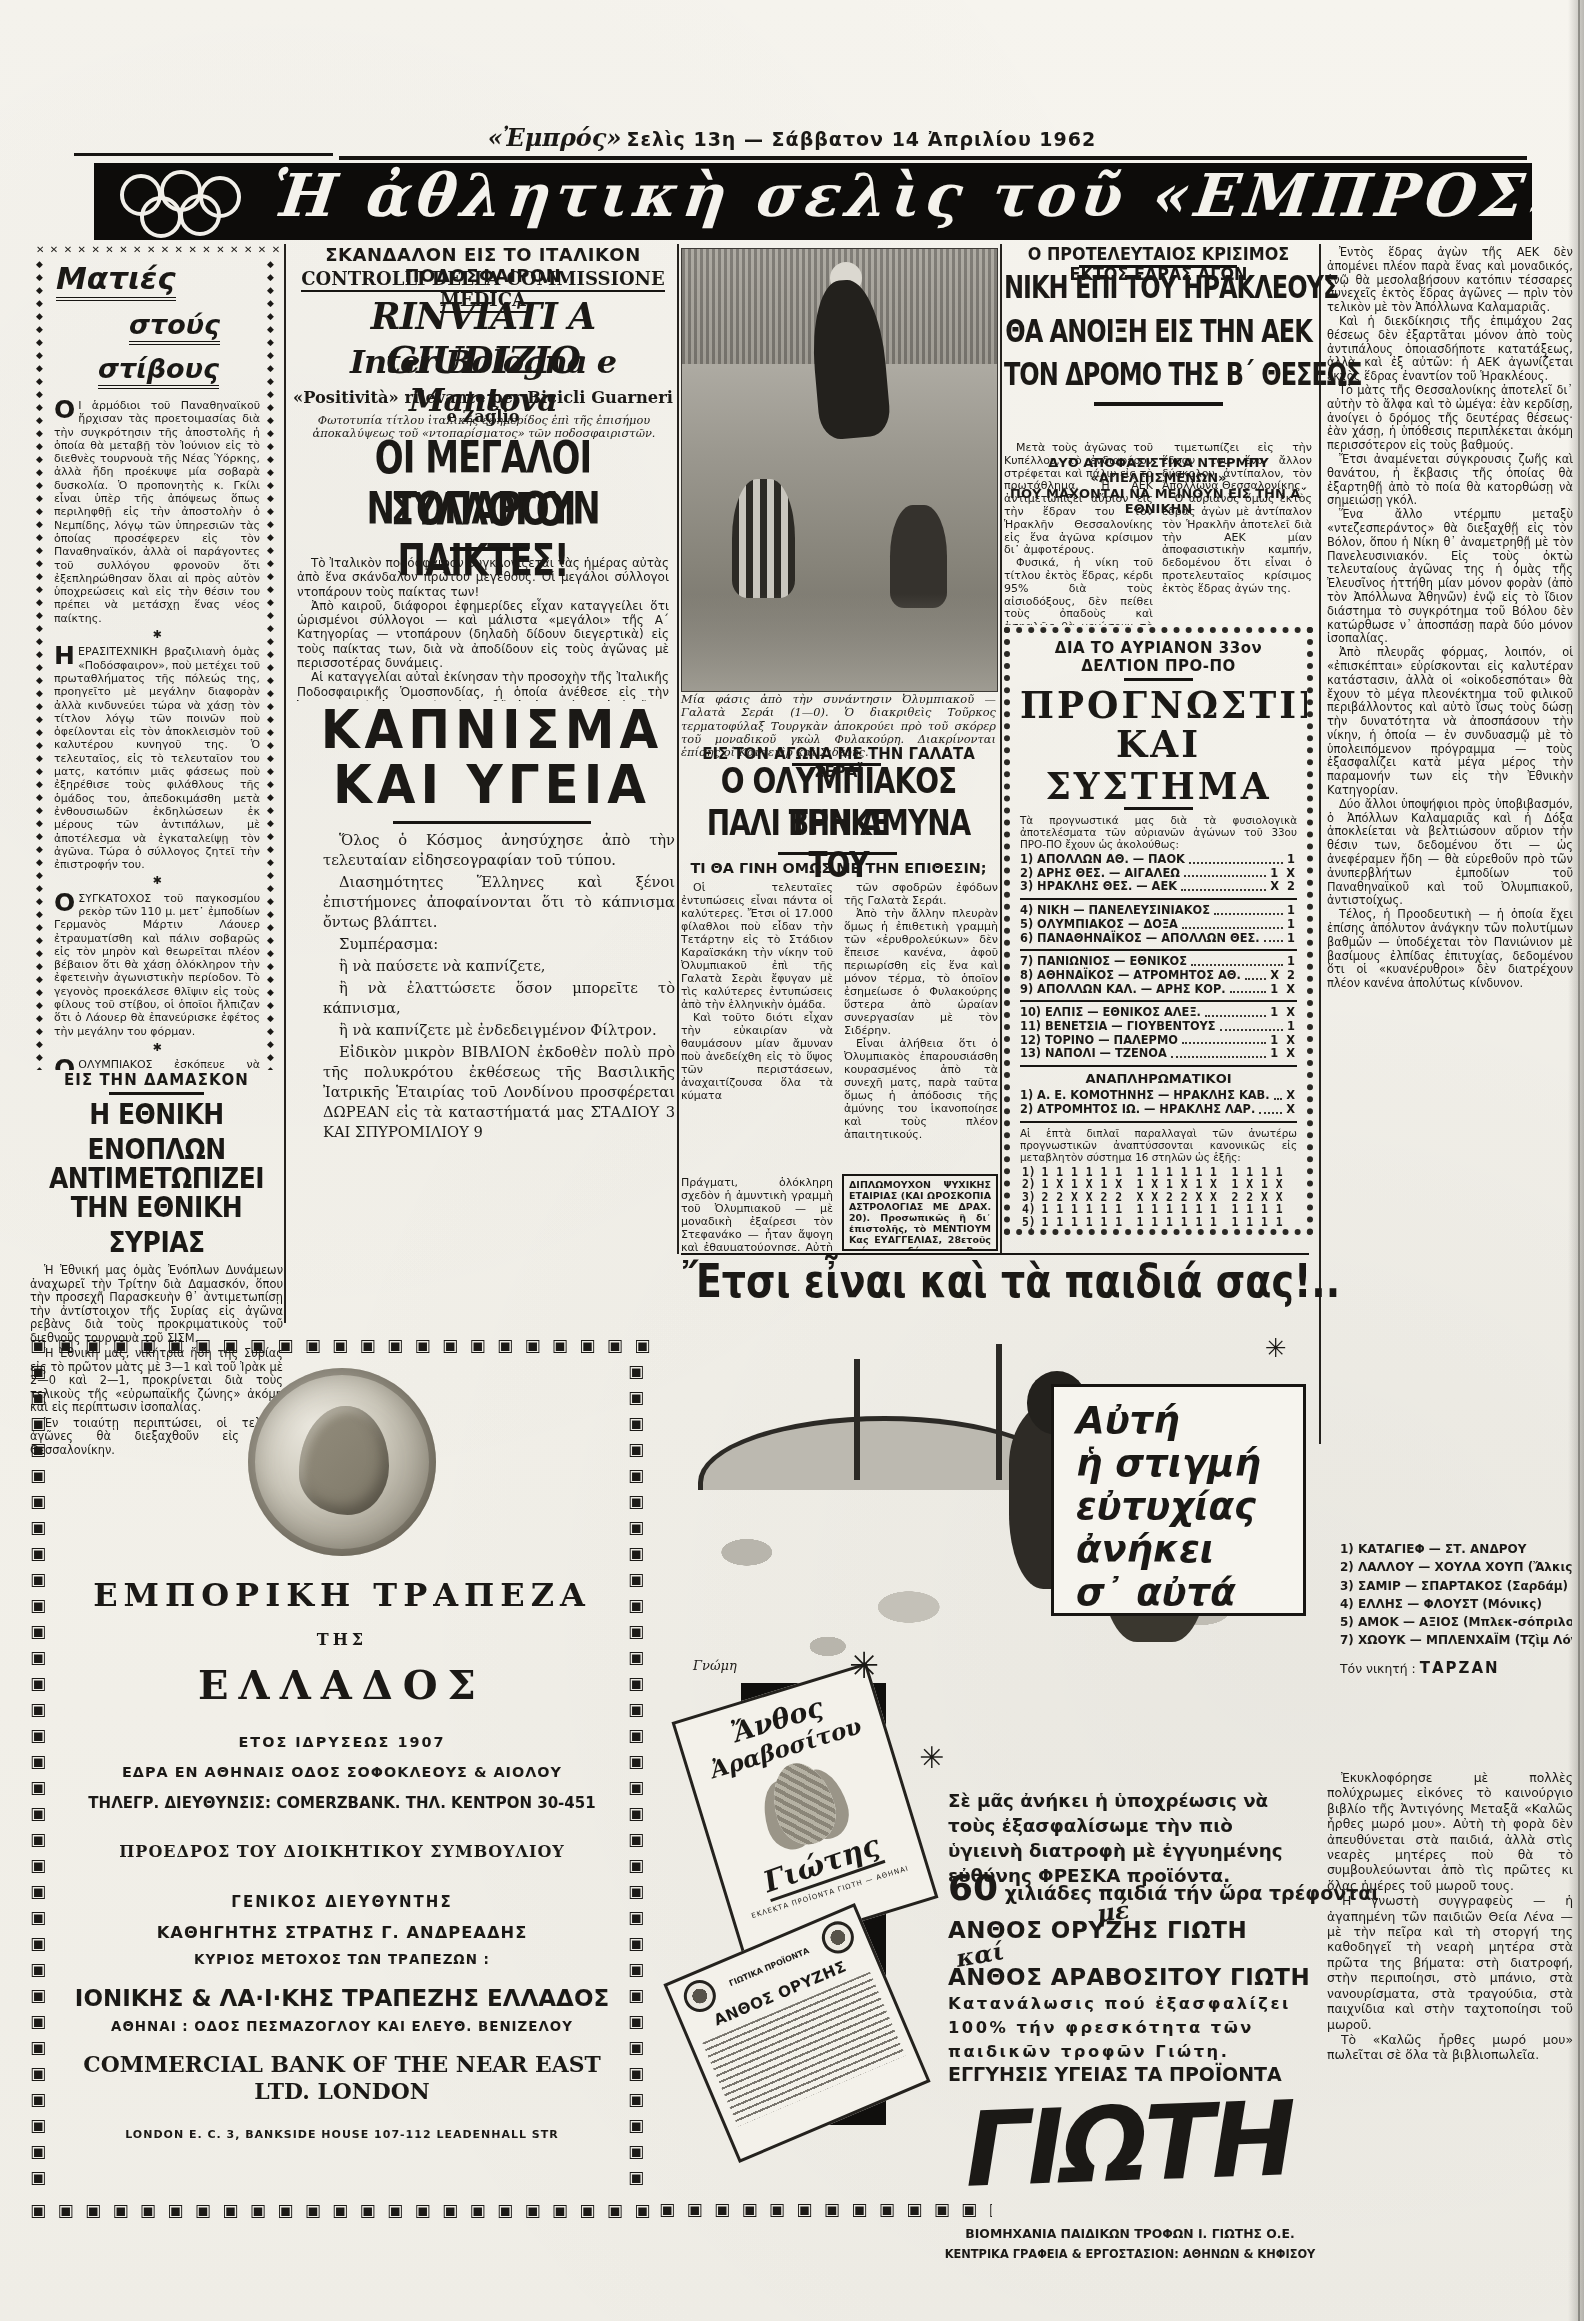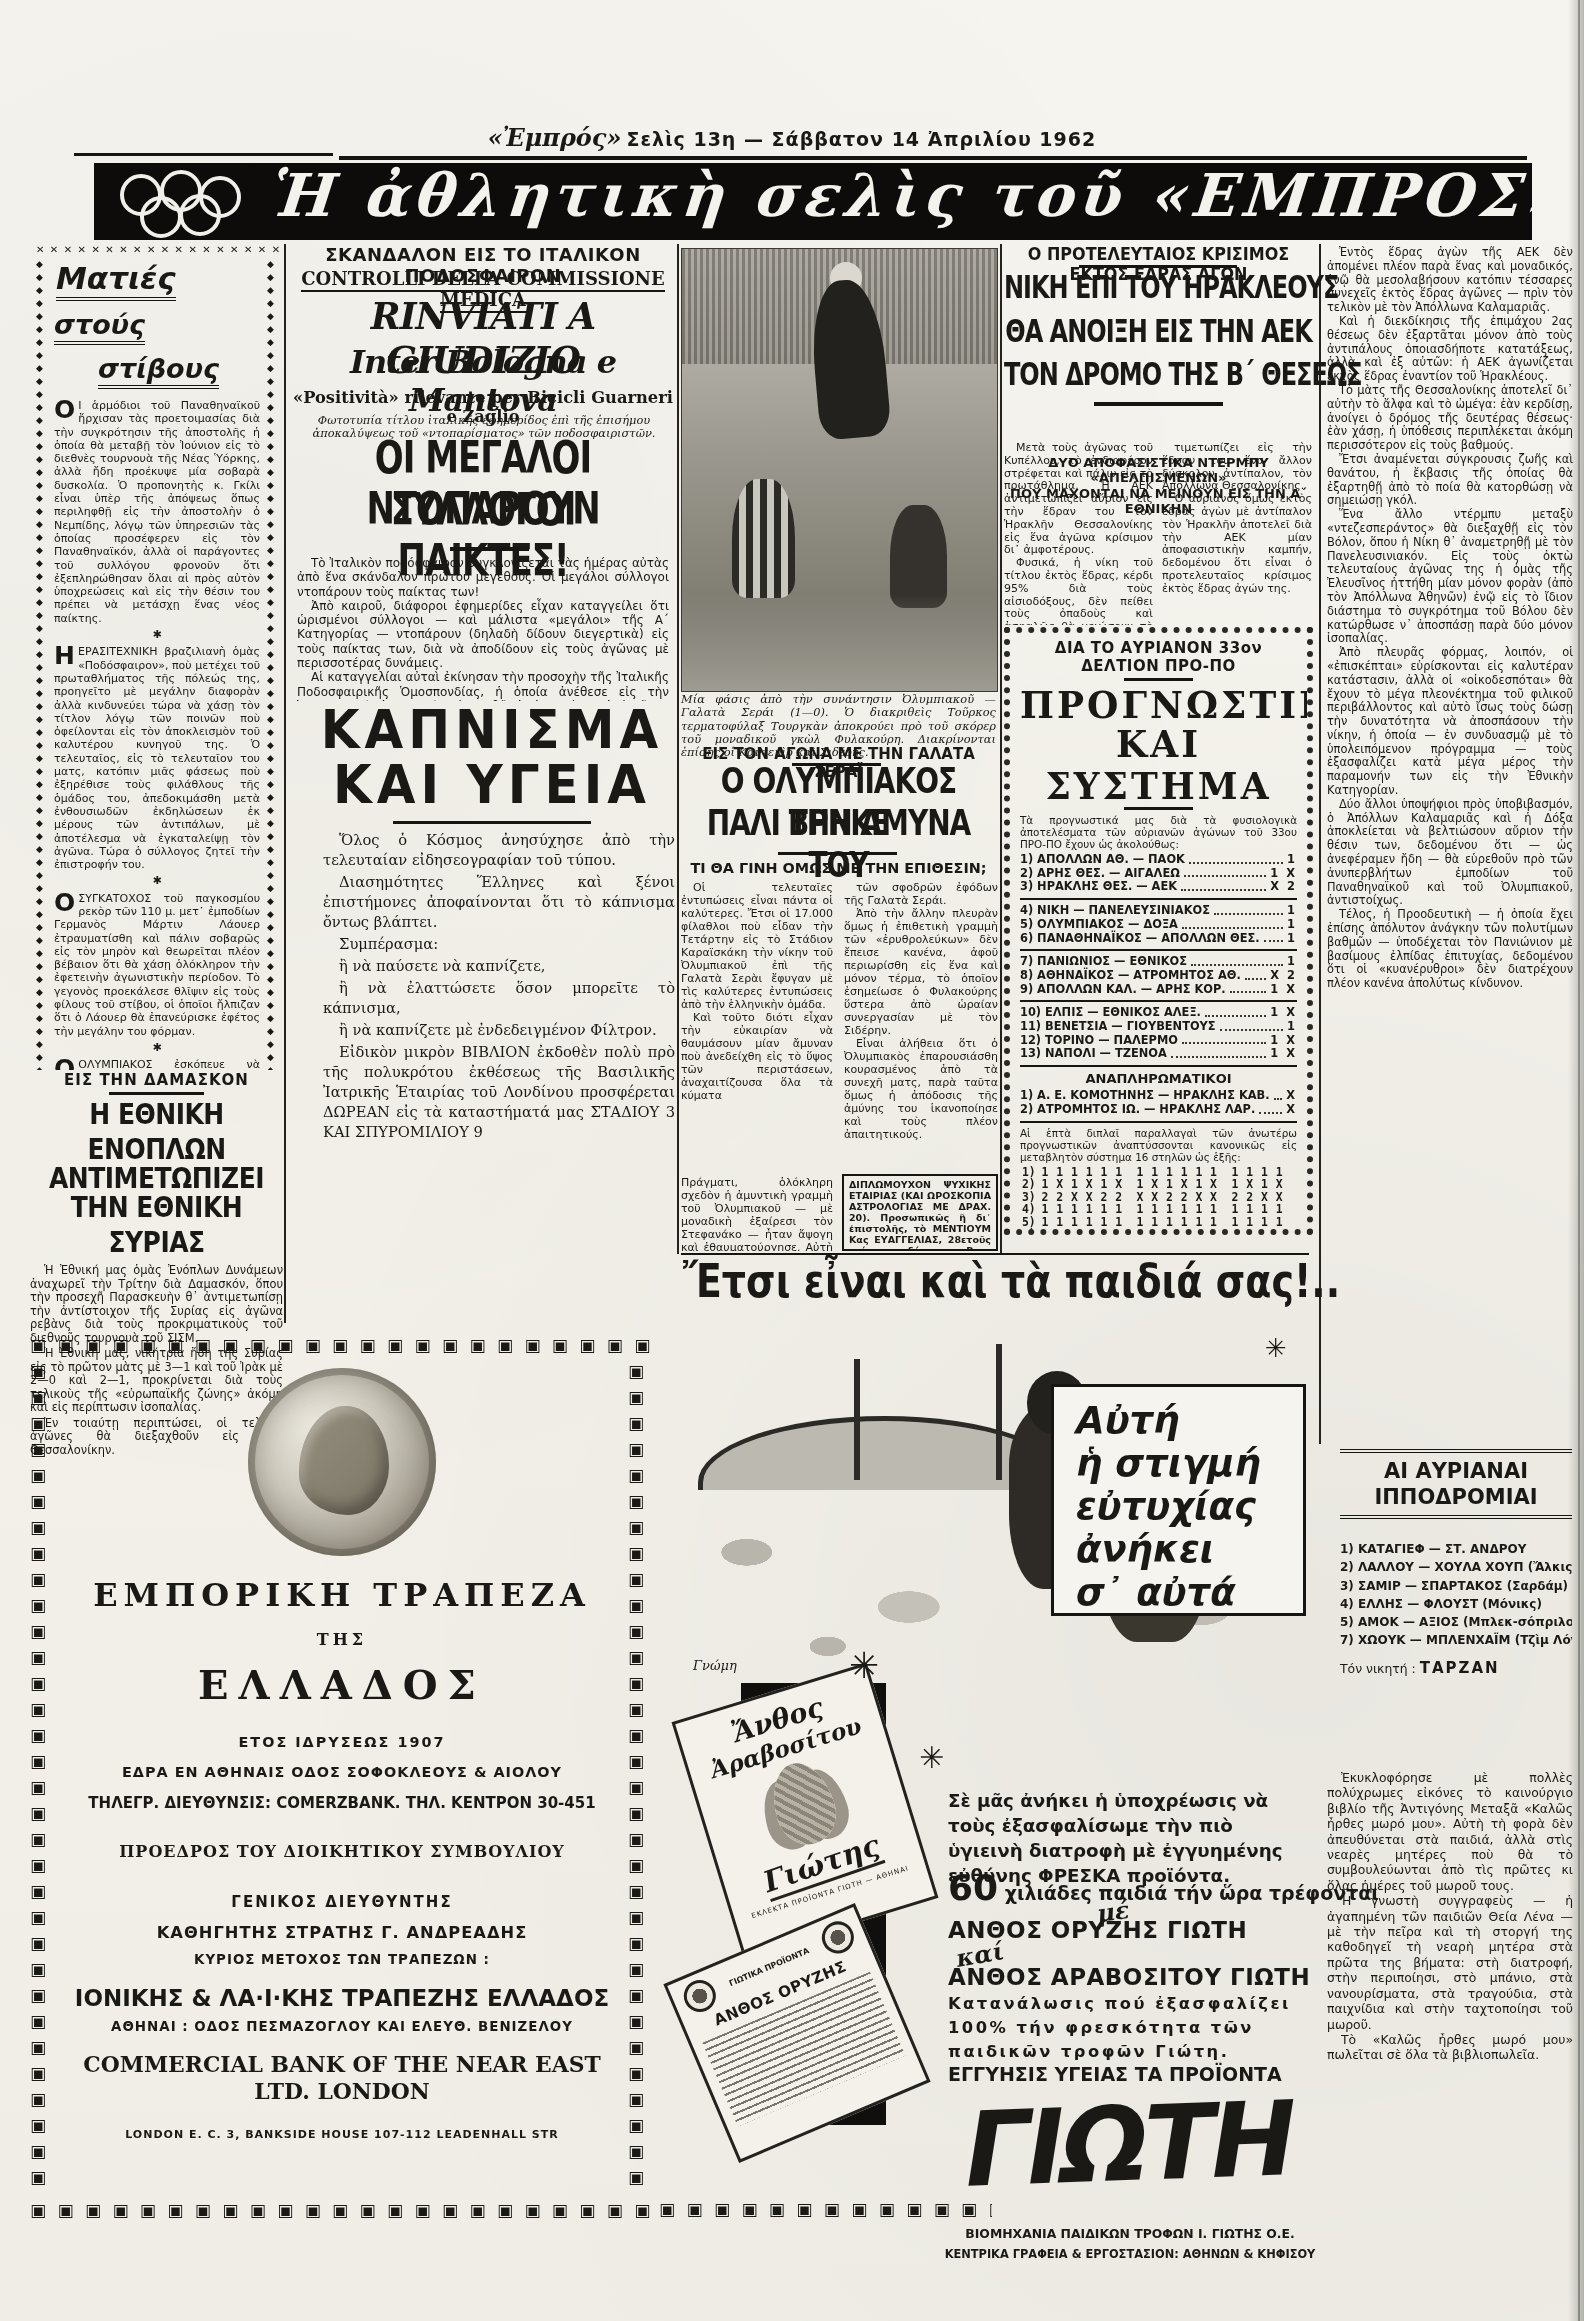--- a/index.html
+++ b/index.html
@@ -28,21 +28,21 @@
     font-family:"DejaVu Serif",serif;font-style:italic;font-weight:bold;font-size:59px;letter-spacing:5px;
     transform:skewX(-7deg);}
 
   
   .maties-box{left:36px;top:244px;width:244px;height:826px;overflow:hidden;}
   .maties-top{position:absolute;left:0;top:0;width:100%;height:13px;overflow:hidden;font-size:10px;letter-spacing:1px;font-weight:bold;white-space:nowrap;}
   .maties-side{position:absolute;top:14px;width:13px;height:812px;overflow:hidden;font-size:9px;line-height:13px;word-break:break-all;}
   .maties-side.l{left:0;} .maties-side.r{right:0;}
   .maties-inner{position:absolute;left:18px;top:16px;width:206px;}
   .mt1{font-size:31px;font-weight:bold;font-style:italic;border-bottom:4px double #171512;display:inline-block;padding-bottom:1px;margin-left:2px;}
-  .mt2{font-size:27px;font-weight:bold;font-style:italic;border-bottom:4px double #171512;display:inline-block;padding-bottom:1px;margin-top:8px;}
+  .mt2{font-size:27px;font-weight:bold;font-style:italic;border-bottom:4px double #171512;display:inline-block;padding-bottom:1px;margin-left:75px;margin-top:8px;}
   .mt3{font-size:27px;font-weight:bold;font-style:italic;border-bottom:4px double #171512;display:inline-block;padding-bottom:1px;margin-left:44px;margin-top:8px;}
   .rail-text{margin-top:10px;font-size:11px;line-height:13.3px;}
   .rail-p{margin:0 0 4px 0;text-align:justify;}
   .rail-p:not(:last-child)::after{content:"✱";display:block;text-align:center;font-size:11px;margin:3px 0 0 0;}
   .dropcap{float:left;font-size:25px;line-height:22px;font-weight:bold;margin:0 3px 0 0;}
 
   
   .damaskos{left:30px;top:1071px;width:253px;}
   .dam-kick{font-size:15px;font-weight:900;letter-spacing:1px;text-align:center;}
   .dam-rule{width:95px;height:3px;background:#171512;margin:3px auto 6px auto;}
@@ -522,24 +522,20 @@
   <p>Ἐντὸς ἕδρας ἀγὼν τῆς ΑΕΚ δὲν ἀπομένει πλέον παρὰ ἕνας καὶ μοναδικός, ἐνῷ θὰ μεσολαβήσουν κατόπιν τέσσαρες συνεχεῖς ἐκτὸς ἕδρας ἀγῶνες — πρὶν τὸν τελικὸν μὲ τὸν Ἀπόλλωνα Καλαμαριᾶς.</p>
       <p>Καὶ ἡ διεκδίκησις τῆς ἐπιμάχου 2ας θέσεως δὲν ἐξαρτᾶται μόνον ἀπὸ τοὺς ἀντιπάλους ὁποιασδήποτε κατατάξεως, ἀλλὰ καὶ ἐξ αὐτῶν: ἡ ΑΕΚ ἀγωνίζεται ἐκτὸς ἕδρας ἐναντίον τοῦ Ἡρακλέους.</p>
       <p>Τὸ μὰτς τῆς Θεσσαλονίκης ἀποτελεῖ δι᾽ αὐτὴν τὸ ἄλφα καὶ τὸ ὠμέγα: ἐὰν κερδίσῃ, ἀνοίγει ὁ δρόμος τῆς δευτέρας θέσεως· ἐὰν χάσῃ, ἡ ὑπόθεσις περιπλέκεται ἀκόμη περισσότερον εἰς τοὺς βαθμούς.</p>
       <p>Ἔτσι ἀναμένεται σύγκρουσις ζωῆς καὶ θανάτου, ἡ ἔκβασις τῆς ὁποίας θὰ ἐξαρτηθῇ ἀπὸ τὸ ποία θὰ κατορθώσῃ νὰ σημειώσῃ γκόλ.</p>
       <p>Ἕνα ἄλλο ντέρμπυ μεταξὺ «ντεζεσπεράντος» θὰ διεξαχθῇ εἰς τὸν Βόλον, ὅπου ἡ Νίκη θ᾽ ἀναμετρηθῇ μὲ τὸν Πανελευσινιακόν. Εἰς τοὺς ὀκτὼ τελευταίους ἀγῶνας της ἡ ὁμὰς τῆς Ἐλευσῖνος ἡττήθη μίαν μόνον φορὰν (ἀπὸ τὸν Ἀπόλλωνα Ἀθηνῶν) ἐνῷ εἰς τὸ ἴδιον διάστημα τὸ συγκρότημα τοῦ Βόλου δὲν κατώρθωσε ν᾽ ἀποσπάσῃ παρὰ δύο μόνον ἰσοπαλίας.</p>
       <p>Ἀπὸ πλευρᾶς φόρμας, λοιπόν, οἱ «ἐπισκέπται» εὑρίσκονται εἰς καλυτέραν κατάστασιν, ἀλλὰ οἱ «οἰκοδεσπόται» θὰ ἔχουν τὸ μέγα πλεονέκτημα τοῦ φιλικοῦ περιβάλλοντος καὶ αὐτὸ ἴσως τοὺς δώσῃ τὴν δυνατότητα νὰ ἀποσπάσουν τὴν νίκην, ἡ ὁποία — ἐν συνδυασμῷ μὲ τὸ ὑπολειπόμενον πρόγραμμα — τοὺς ἐξασφαλίζει κατὰ μέγα μέρος τὴν παραμονήν των εἰς τὴν Ἐθνικὴν Κατηγορίαν.</p>
       <p>Δύο ἄλλοι ὑποψήφιοι πρὸς ὑποβιβασμόν, ὁ Ἀπόλλων Καλαμαριᾶς καὶ ἡ Δόξα ἀποκλείεται νὰ βελτιώσουν αὔριον τὴν θέσιν των, δεδομένου ὅτι — ὡς ἀνεφέραμεν ἤδη — θὰ εὑρεθοῦν πρὸ τῶν ἀνυπερβλήτων ἐμποδίων τοῦ Παναθηναϊκοῦ καὶ τοῦ Ὀλυμπιακοῦ, ἀντιστοίχως.</p>
       <p>Τέλος, ἡ Προοδευτικὴ — ἡ ὁποία ἔχει ἐπίσης ἀπόλυτον ἀνάγκην τῶν πολυτίμων βαθμῶν — ὑποδέχεται τὸν Πανιώνιον μὲ βασίμους ἐλπίδας ἐπιτυχίας, δεδομένου ὅτι οἱ «κυανέρυθροι» δὲν διατρέχουν πλέον κανένα ἀπολύτως κίνδυνον.</p>
     </div>
 
-  <div class="abs hippo-box">
-    <div>ΑΙ ΑΥΡΙΑΝΑΙ</div>
-    <div>ΙΠΠΟΔΡΟΜΙΑΙ</div>
-  </div>
   <div class="abs races">
 
   <div class="race">1) ΚΑΤΑΓΙΕΦ — ΣΤ. ΑΝΔΡΟΥ</div>
       <div class="race">2) ΛΑΛΛΟΥ — ΧΟΥΛΑ ΧΟΥΠ (Ἄλκις)</div>
       <div class="race">3) ΣΑΜΙΡ — ΣΠΑΡΤΑΚΟΣ (Σαρδάμ)</div>
       <div class="race">4) ΕΛΛΗΣ — ΦΛΟΥΣΤ (Μόνικς)</div>
       <div class="race">5) ΑΜΟΚ — ΑΞΙΟΣ (Μπλεκ-σόπριλο)</div>
       <div class="race">7) ΧΩΟΥΚ — ΜΠΛΕΝΧΑΪΜ (Τζὶμ Λόντος)</div>
     </div>
   <div class="abs winner">

